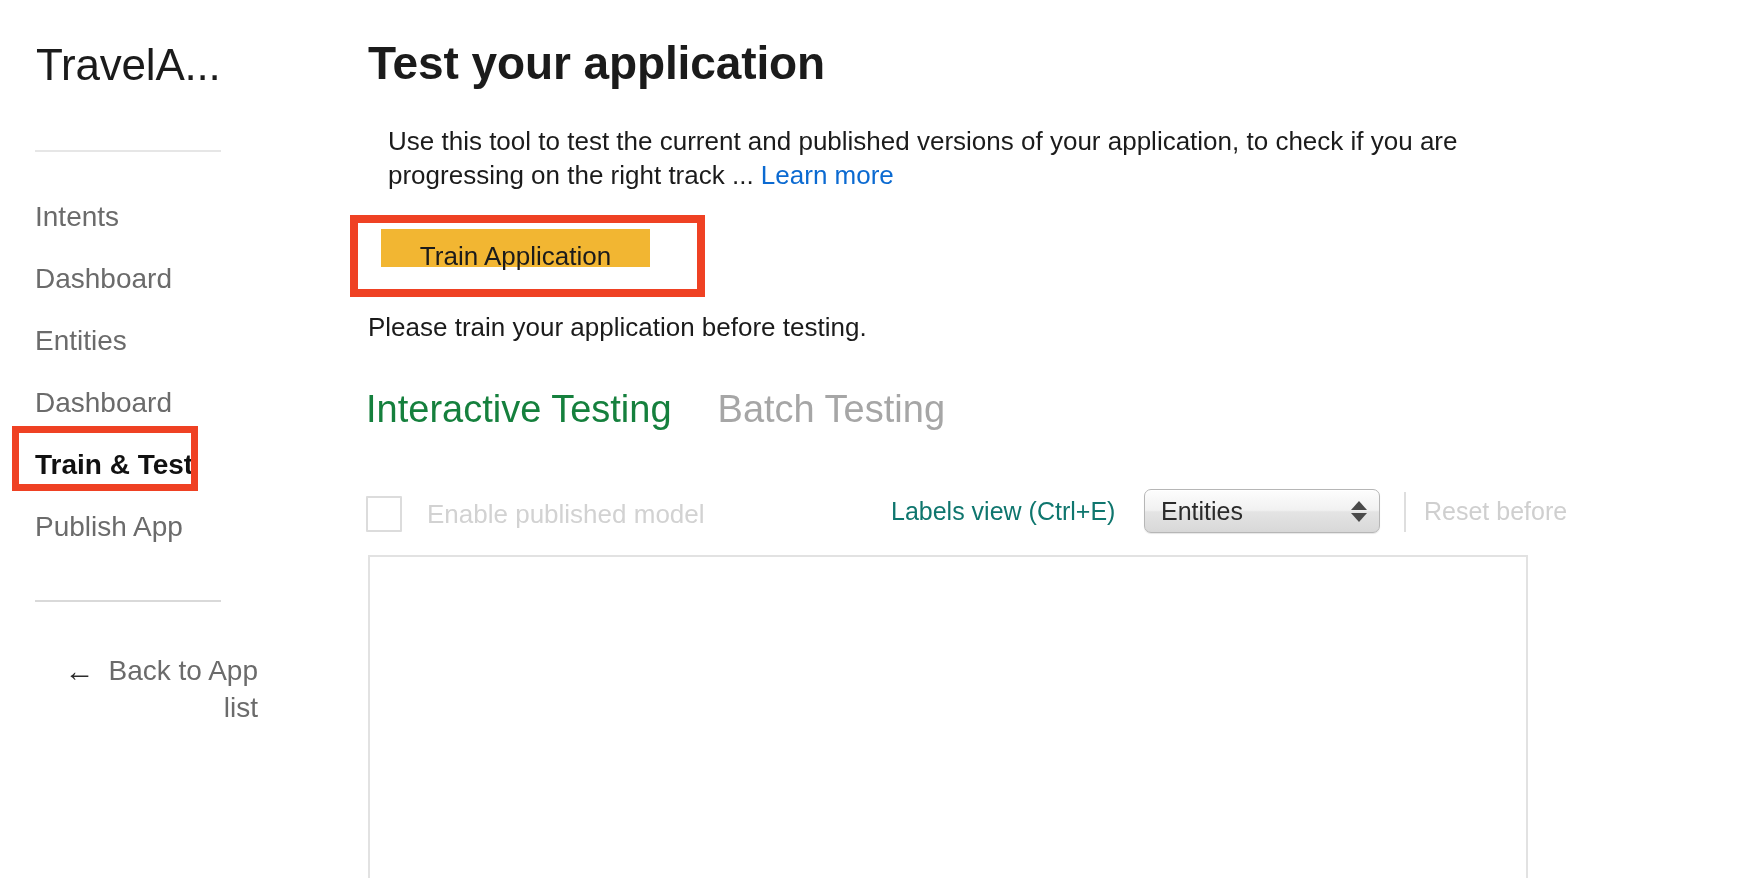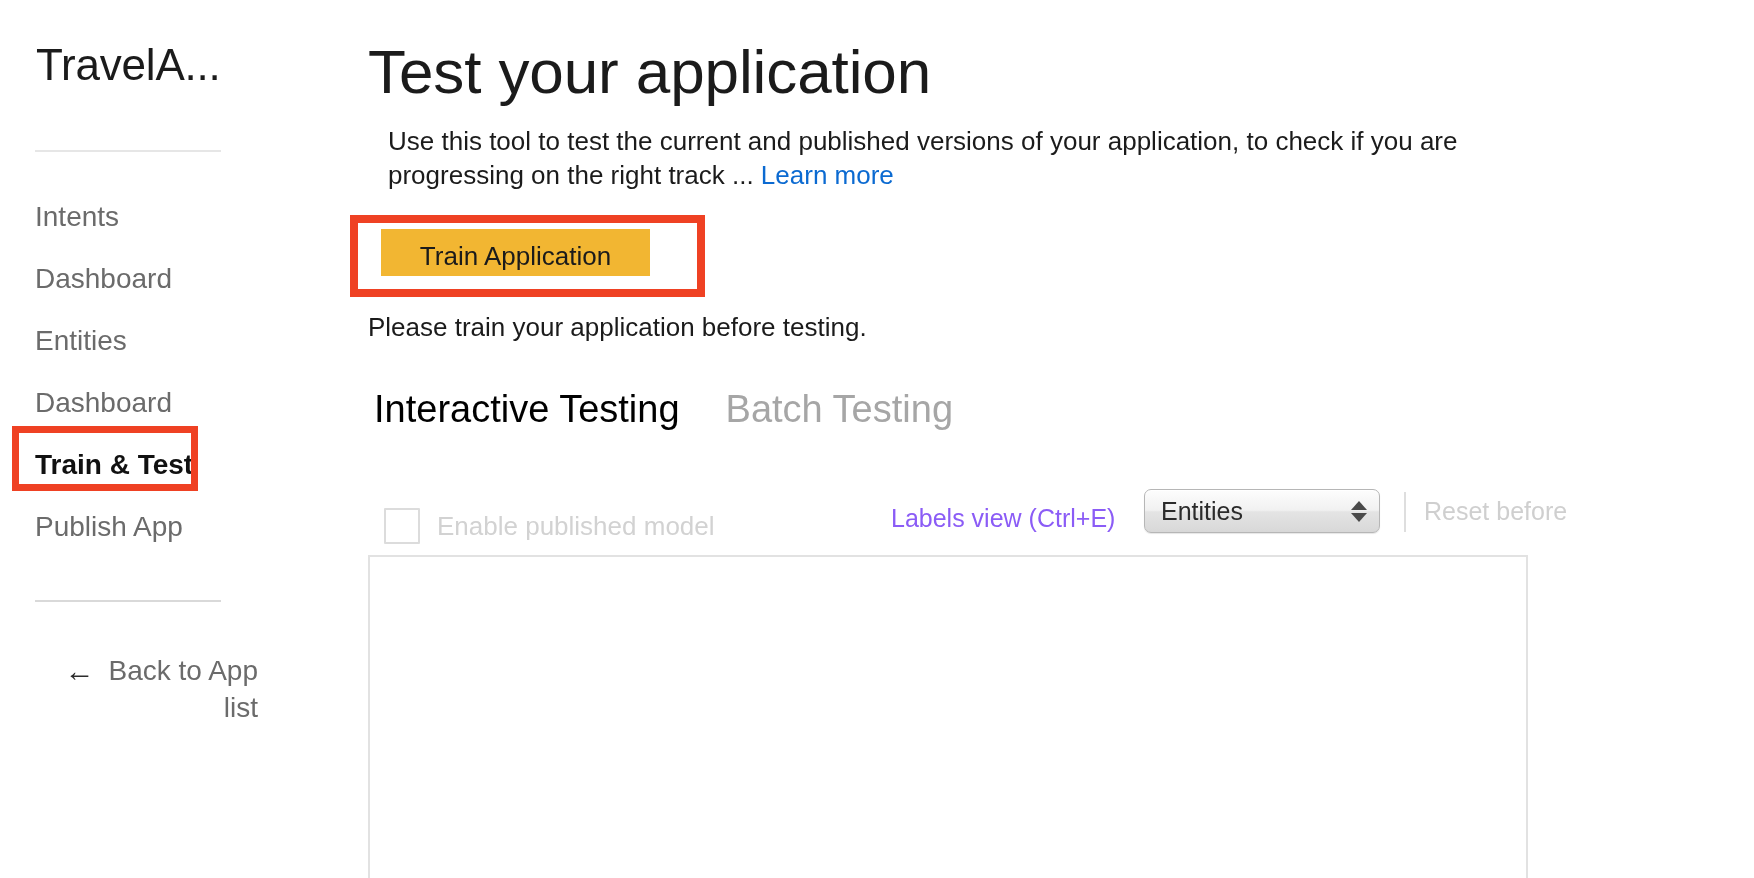--- a/index.html
+++ b/index.html
@@ -118,22 +118,22 @@
     position: absolute;
     left: 360px;
     top: 0;
     width: 1394px;
     height: 878px;
   }
   .page-title {
     position: absolute;
     left: 8px;
     top: 38px;
-    font-size: 62px;
-    font-weight: 400;
+    font-size: 46px;
+    font-weight: 700;
     color: #1b1b1b;
     white-space: nowrap;
     line-height: 1.1;
     letter-spacing: -0.1px;
   }
   .page-desc {
     position: absolute;
     left: 8px;
     top: 124px;
     width: 1130px;
@@ -146,21 +146,21 @@
     color: #0b6ad1;
     cursor: pointer;
   }
 
   
   .train-button {
     position: absolute;
     left: 21px;
     top: 229px;
     width: 269px;
-    height: 47px;
+    height: 38px;
     background: #f2b632;
     border: none;
     font-family: "Liberation Sans", sans-serif;
     font-size: 26px;
     color: #1b1b1b;
     text-align: center;
     line-height: 54px;
     cursor: pointer;
     padding: 0;
   }
@@ -194,60 +194,58 @@
   }
   .tab {
     font-size: 38px;
     font-weight: 400;
     color: #a6a6a6;
     white-space: nowrap;
     cursor: pointer;
     line-height: 1.15;
   }
   .tab.active {
-    color: #000000;
-    margin-left: 8px;
+    color: #15803d;
   }
 
   
   .toolbar {
     position: absolute;
     left: 6px;
     top: 492px;
     width: 1160px;
     height: 56px;
   }
   .cb-group {
     position: absolute;
     left: 0;
-    top: 16px;
+    top: 4px;
     display: flex;
     align-items: center;
-    gap: 17px;
-    margin-left: 18px;
+    gap: 25px;
   }
   .checkbox {
     width: 36px;
     height: 36px;
     border: 2px solid #dcdcdc;
     background: #ffffff;
     box-sizing: border-box;
     border-radius: 1px;
   }
   .cb-label {
     font-size: 26px;
     color: #d2d2d2;
     white-space: nowrap;
   }
   .labels-view {
     position: absolute;
     left: 525px;
-    top: 12px;
+    top: 5px;
     font-size: 25px;
-    color: #8b5cf6;
+    color: #0f766e;
     white-space: nowrap;
   }
   .select-wrap {
     position: absolute;
     left: 778px;
     top: -3px;
     width: 236px;
     height: 44px;
     border-radius: 7px;
     background: linear-gradient(180deg, #fdfdfd 0%, #f1f1f1 48%, #e4e4e4 52%, #d8d8d8 100%);

